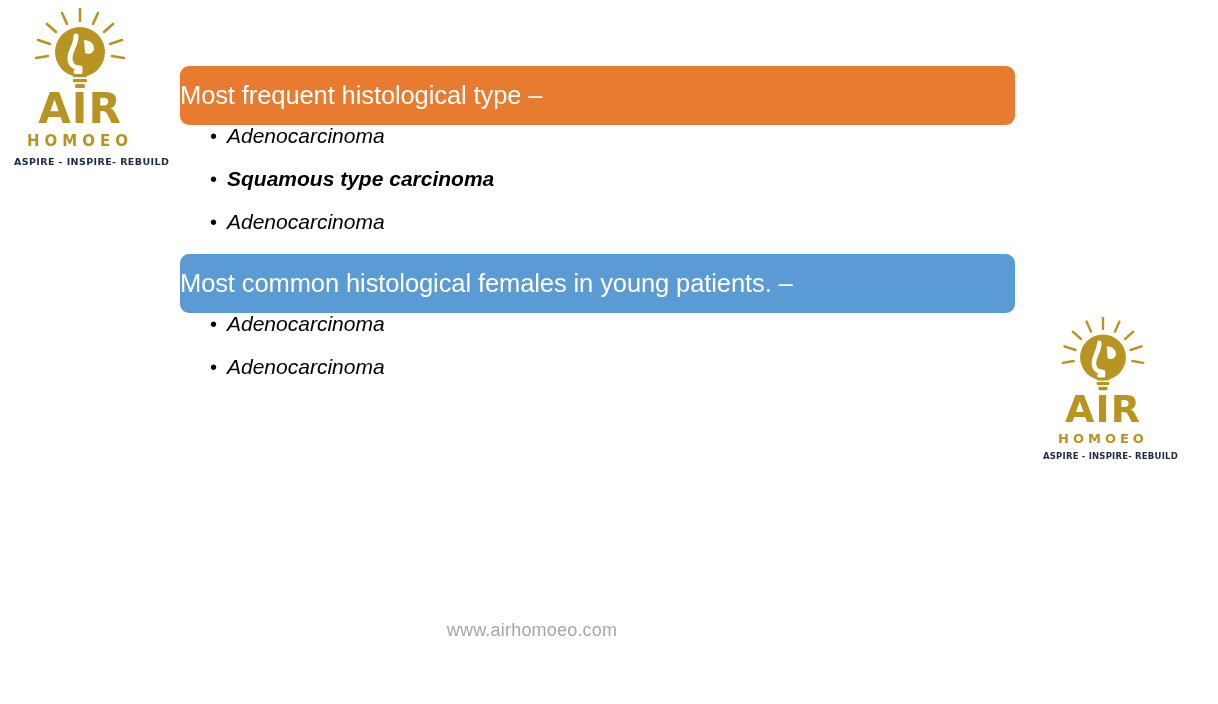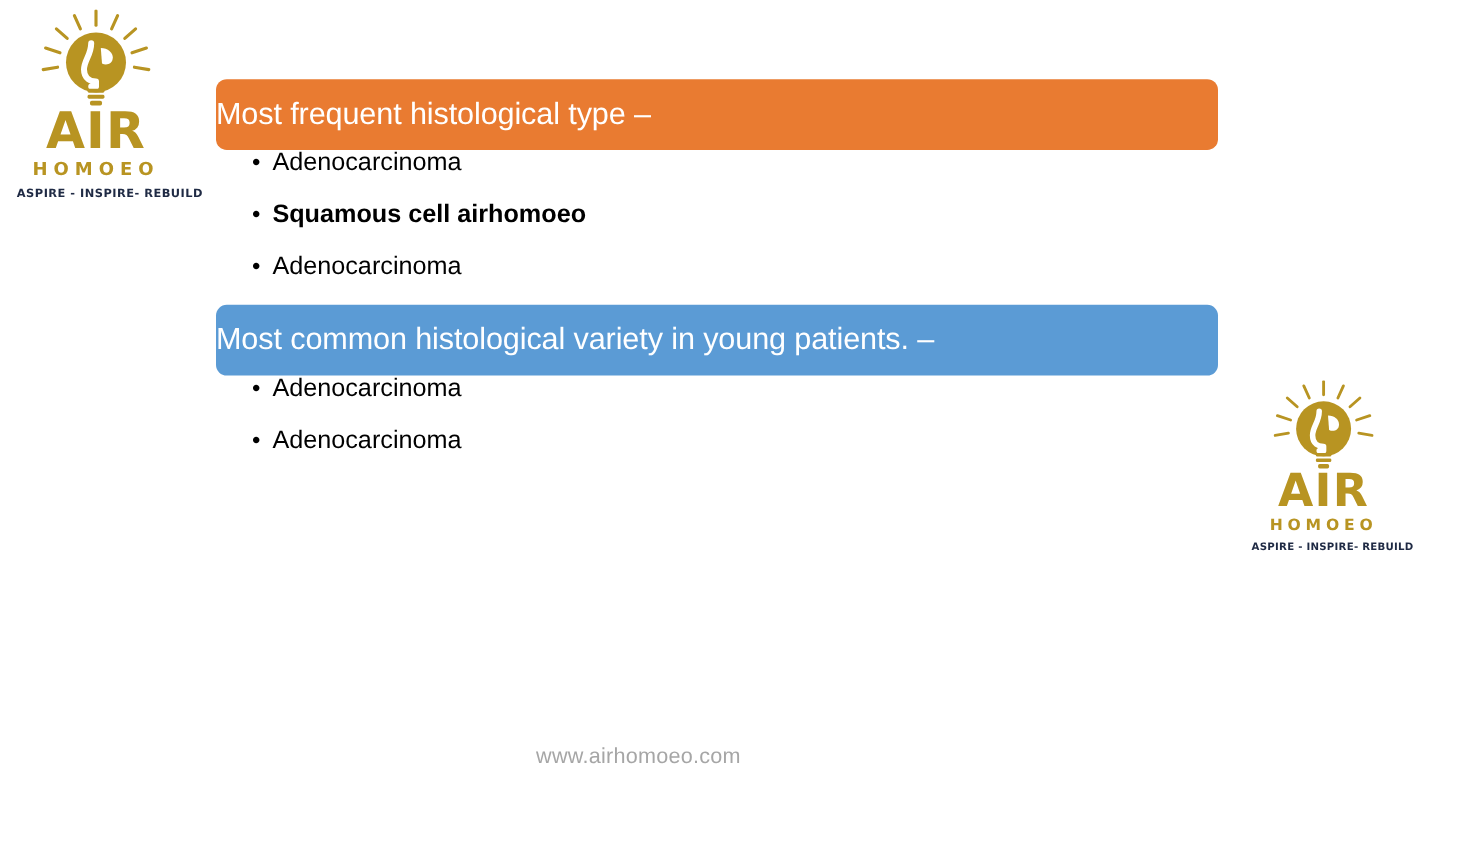--- a/index.html
+++ b/index.html
@@ -80,20 +80,21 @@
     font-size:20px;
     line-height:1;
     width:17px;
     flex:0 0 17px;
   }
   .bullet-text {
     color:#000000;
     font-size:21px;
     line-height:1;
     white-space:nowrap;
+    font-style:italic;
   }
   .bullet-text.bold { font-weight:bold; }
 
   
   .footer {
     position:absolute;
     left:0; top:620px;
     width:1064px;
     text-align:center;
     color:#A6A6A6;
@@ -137,34 +138,34 @@
     </div>
     <div class="bullet-row">
       <span class="bullet-dot">•</span>
       <span class="bullet-text">Adenocarcinoma</span>
     </div>
   </div>
 
   <div class="block">
     <div class="bullet-row">
       <span class="bullet-dot">•</span>
-      <span class="bullet-text bold">Squamous cell airhomoeo</span>
+      <span class="bullet-text bold">Squamous type carcinoma</span>
     </div>
   </div>
 
   <div class="block">
     <div class="bullet-row">
       <span class="bullet-dot">•</span>
       <span class="bullet-text">Adenocarcinoma</span>
     </div>
   </div>
 
   <div class="block">
     <div class="bar" style="background:#5B9BD5">
-      <span>Most common histological variety in young patients. –</span>
+      <span>Most common histological females in young patients. –</span>
     </div>
     <div class="bullet-row">
       <span class="bullet-dot">•</span>
       <span class="bullet-text">Adenocarcinoma</span>
     </div>
   </div>
 
   <div class="block">
     <div class="bullet-row">
       <span class="bullet-dot">•</span>

